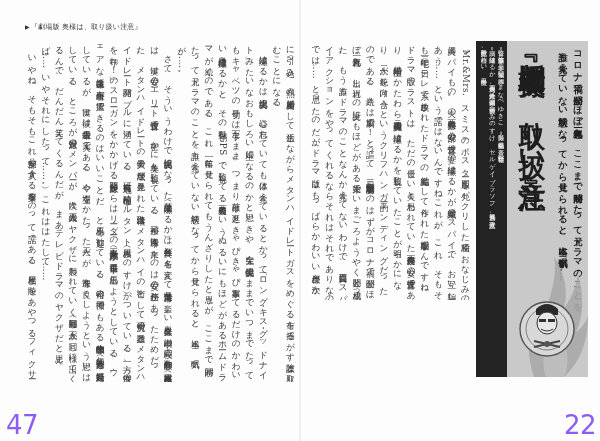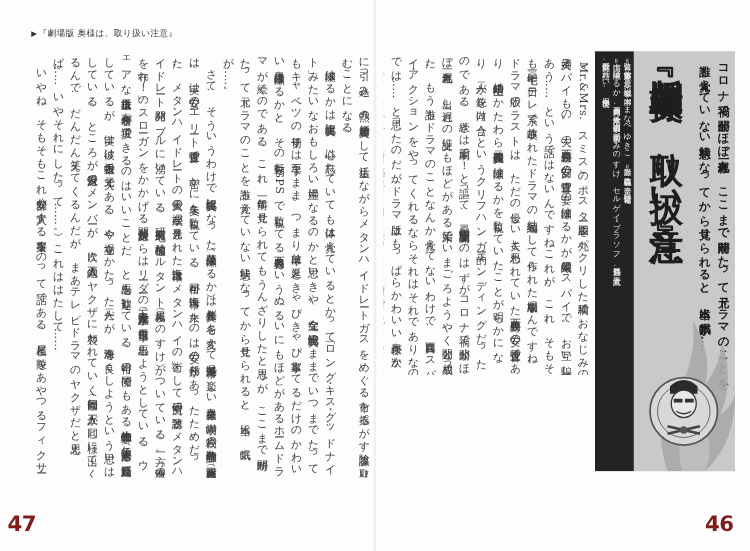--- a/index.html
+++ b/index.html
@@ -28,22 +28,22 @@
   .title { position:absolute; left:34px; top:4px; width:42px; height:200px; writing-mode:vertical-rl;
            font-family:"DejaVu Sans", sans-serif; font-weight:bold; font-size:27px; line-height:40px;
            color:#1e1e1e; letter-spacing:-1px; }
   .subtitle { position:absolute; left:76px; top:4px; width:34px; height:300px; writing-mode:vertical-rl;
               font-family:"DejaVu Sans", sans-serif; font-weight:bold; font-size:9.2px; line-height:15px;
               color:#1e1e1e; letter-spacing:0.3px; }
   .subtitle span { display:block; }
   .flame { position:absolute; left:48px; top:205px; width:64px; height:131px; }
   .emblem { position:absolute; left:40px; top:250px; width:62px; height:70px; }
 
-  .page-num { position:absolute; top:410px; font-family:"DejaVu Sans", sans-serif; font-weight:bold;
-              font-size:17px; color:#7f1d1d; letter-spacing:-0.5px; }
+  .page-num { position:absolute; top:410px; font-family:"DejaVu Sans", sans-serif; font-weight:normal;
+              font-size:26px; color:#8b5cf6; letter-spacing:-0.5px; }
   .page-num.left { left:6px; }
   .page-num.right { left:564px; }
 </style>
 </head>
 <body>
 
 <div class="spread">
   <div class="gutter"></div>
 
   <div class="running-head">
@@ -83,14 +83,14 @@
       <ellipse cx="31" cy="32" rx="10" ry="11" fill="#e8e8e8" stroke="#333" stroke-width="1"></ellipse>
       <rect x="23" y="28" width="7" height="3" fill="#333"></rect>
       <rect x="32" y="28" width="7" height="3" fill="#333"></rect>
       <path d="M25 38 Q31 42 37 38" stroke="#333" stroke-width="1" fill="none"></path>
       <path d="M18 50 L44 56 M44 50 L18 56" stroke="#444" stroke-width="2"></path>
       <circle cx="31" cy="53" r="3" fill="#555"></circle>
     </svg>
   </div>
 
   <div class="page-num left">47</div>
-  <div class="page-num right">46</div>
+  <div class="page-num right">22</div>
 </div>
 
 </body></html>

